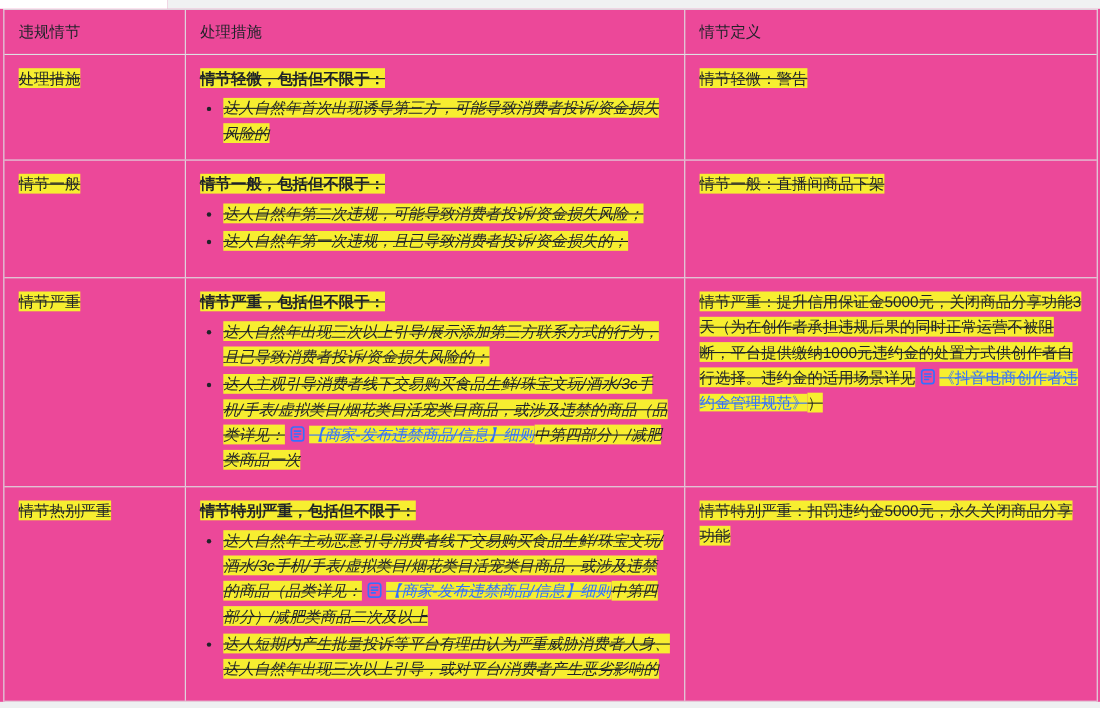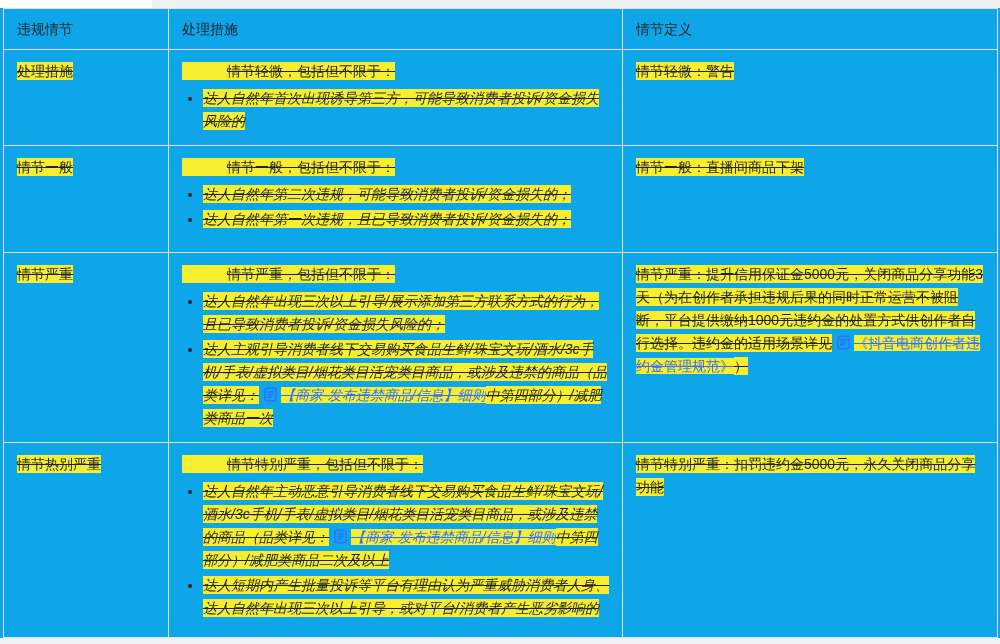--- a/index.html
+++ b/index.html
@@ -2,21 +2,21 @@
 <html style="--highlight: #f7ee30; --link: #3370ff; --text: #1f2329; --border: #dee0e3;"><head>
 <meta charset="utf-8">
 <style>
   * { margin: 0; padding: 0; box-sizing: border-box; }
   html, body { width: 1000px; height: 644px; overflow: hidden; background: #ffffff; }
   body {
     font-family: "Liberation Sans", "DejaVu Sans", sans-serif;
     color: var(--text, #1f2329);
     font-size: 14px;
   }
-  .page { width: 1000px; height: 644px; position: relative; background: #0ea5e9; }
+  .page { width: 1000px; height: 644px; position: relative; background: #ec4899; }
 
   
   .top-strip { height: 8px; display: flex; }
   .top-strip .left-gap { width: 152px; background: #ffffff; }
   .top-strip .gray { flex: 1; background: #f0f1f2; }
 
   .doc-table {
     margin-left: 3px;
     width: 995px;
     border-left: 1px solid var(--border, #dee0e3);
@@ -32,21 +32,21 @@
   .row-general { min-height: 107px; }
   .row-serious { min-height: 190px; }
   .row-extreme { min-height: 195px; }
 
   .hl {
     background: var(--highlight, #f7ee30);
     text-decoration: line-through;
     text-decoration-thickness: 1px;
     padding: 1px 0;
   }
-  .bold { font-weight: 400; padding-left: 45px; }
+  .bold { font-weight: 700; }
   .seg-link {
     color: var(--link, #3370ff);
     background: var(--highlight, #f7ee30);
     text-decoration: line-through;
     text-decoration-thickness: 1px;
     cursor: pointer;
   }
   .seg-icon {
     display: inline-block;
     vertical-align: -2px;
@@ -87,21 +87,21 @@
               <li><span class="hl">达人自然年首次出现诱导第三方，可能导致消费者投诉/资金损失风险的</span></li>
             </ul>
           </div>
           <div class="td"><span class="hl">情节轻微：警告</span></div>
         </div>
         <div class="tr row-general">
           <div class="td"><span class="hl">情节一般</span></div>
           <div class="td">
             <div class="def-title"><span class="hl bold">情节一般，包括但不限于：</span></div>
             <ul class="bullets">
-              <li><span class="hl">达人自然年第二次违规，可能导致消费者投诉/资金损失的；</span></li>
+              <li><span class="hl">达人自然年第二次违规，可能导致消费者投诉/资金损失风险；</span></li>
               <li><span class="hl">达人自然年第一次违规，且已导致消费者投诉/资金损失的；</span></li>
             </ul>
           </div>
           <div class="td"><span class="hl">情节一般：直播间商品下架</span></div>
         </div>
         <div class="tr row-serious">
           <div class="td"><span class="hl">情节严重</span></div>
           <div class="td">
             <div class="def-title"><span class="hl bold">情节严重，包括但不限于：</span></div>
             <ul class="bullets">

